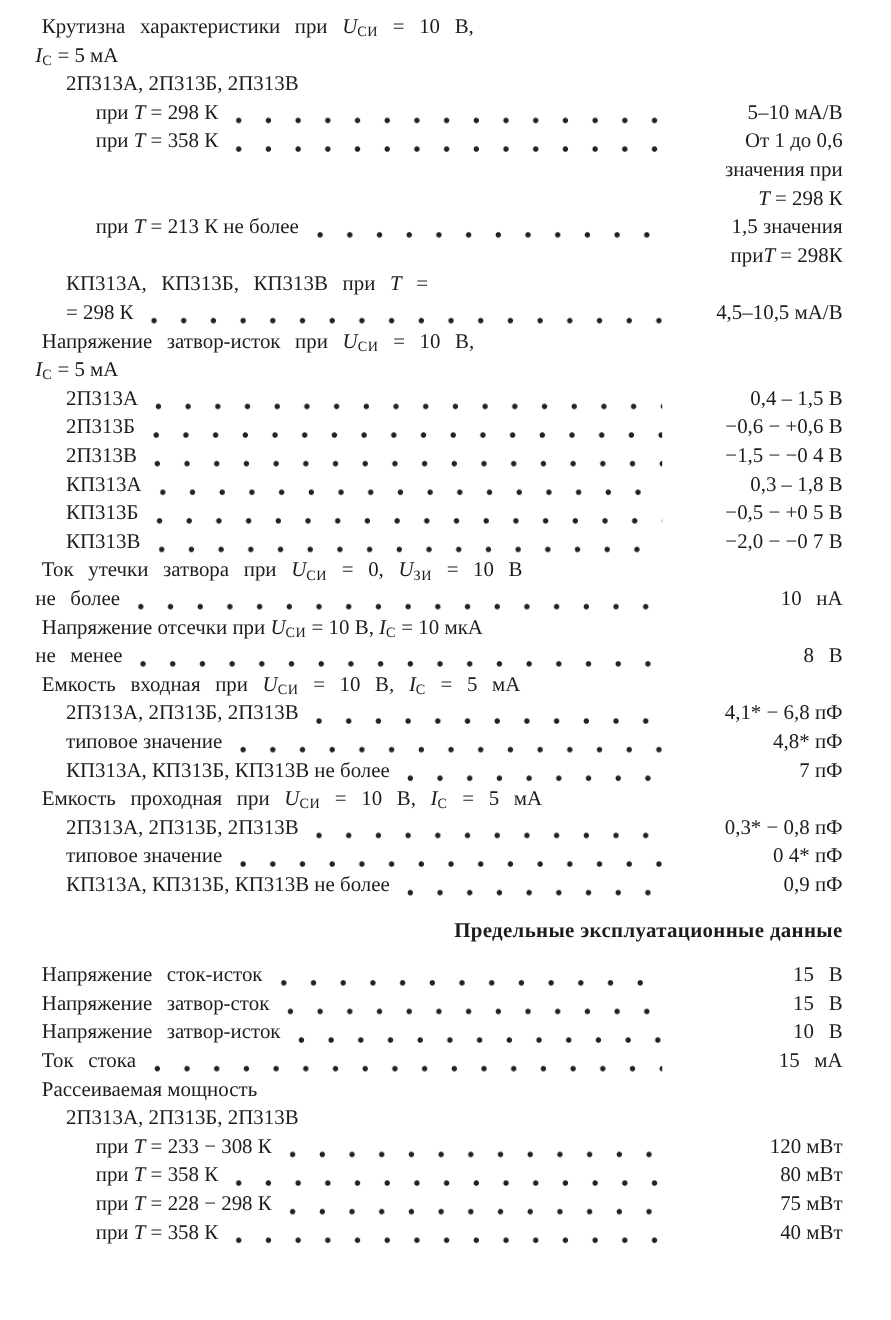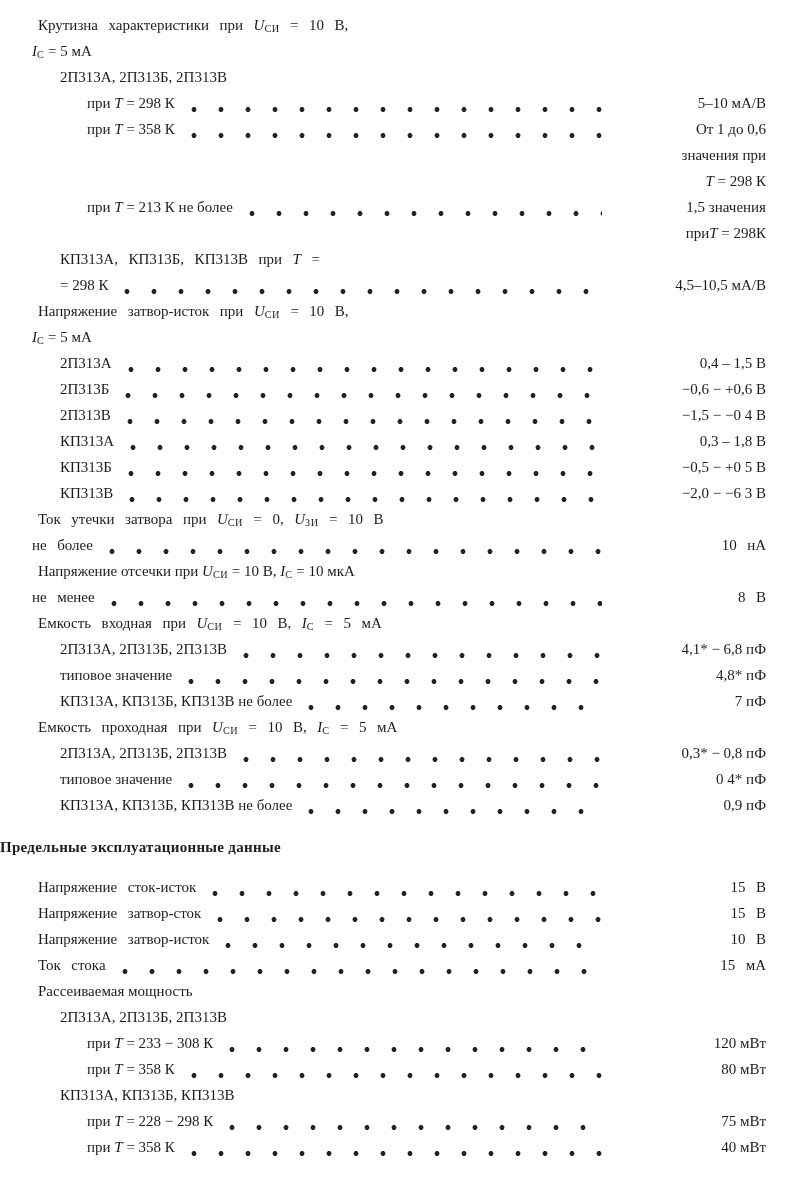--- a/index.html
+++ b/index.html
@@ -4,21 +4,21 @@
 <style>
   html,body{margin:0;padding:0;background:#ffffff;}
   .page{
     position:relative;
     width:794px;height:1200px;
     box-sizing:border-box;
     padding:12px 28px 0 0;
     background:#ffffff;
     color:#1c1c1c;
     font-family:"Liberation Serif","DejaVu Serif",serif;
-    font-size:15px;
+    font-size:19px;
     line-height:26px;
     overflow:hidden;
   }
   .row{display:flex;align-items:flex-start;}
   .ind0{padding-left:38px;}
   .ind1{padding-left:32px;}
   .ind2{padding-left:60px;}
   .ind3{padding-left:87px;}
   .spread{word-spacing:0.45em;}
   .label{white-space:nowrap;}
@@ -36,21 +36,21 @@
   }
   .value{
     flex:0 0 auto;
     min-width:150px;
     text-align:right;
     white-space:nowrap;
   }
   .value .vline{white-space:nowrap;}
   .heading{
     font-weight:bold;
-    text-align:left;
+    text-align:right;
     margin:16px 0 14px 0;
     letter-spacing:0.3px;
   }
 </style>
 </head>
 <body>
 
 <div class="page">
   <div id="list-top">
       <div class="row ind0 spread">
@@ -119,21 +119,21 @@
         <span class="value">0,3 – 1,8 В</span>
       </div>
       <div class="row ind2">
         <span class="label">КП313Б</span>
         <span class="leader"></span>
         <span class="value">−0,5 − +0 5 В</span>
       </div>
       <div class="row ind2">
         <span class="label">КП313В</span>
         <span class="leader"></span>
-        <span class="value">−2,0 − −6 3 В</span>
+        <span class="value">−2,0 − −0 7 В</span>
       </div>
       <div class="row ind0 spread">
         <span class="label">Ток утечки затвора при <i>U</i><sub>СИ</sub> = 0, <i>U</i><sub>ЗИ</sub> = 10 В</span>
       </div>
       <div class="row ind1 spread">
         <span class="label">не более</span>
         <span class="leader"></span>
         <span class="value">10 нА</span>
       </div>
       <div class="row ind0">
@@ -211,23 +211,20 @@
       </div>
       <div class="row ind3">
         <span class="label">при <i>T</i> = 233 − 308 К</span>
         <span class="leader"></span>
         <span class="value">120 мВт</span>
       </div>
       <div class="row ind3">
         <span class="label">при <i>T</i> = 358 К</span>
         <span class="leader"></span>
         <span class="value">80 мВт</span>
-      </div>
-      <div class="row ind2">
-        <span class="label">КП313А, КП313Б, КП313В</span>
       </div>
       <div class="row ind3">
         <span class="label">при <i>T</i> = 228 − 298 К</span>
         <span class="leader"></span>
         <span class="value">75 мВт</span>
       </div>
       <div class="row ind3">
         <span class="label">при <i>T</i> = 358 К</span>
         <span class="leader"></span>
         <span class="value">40 мВт</span>

